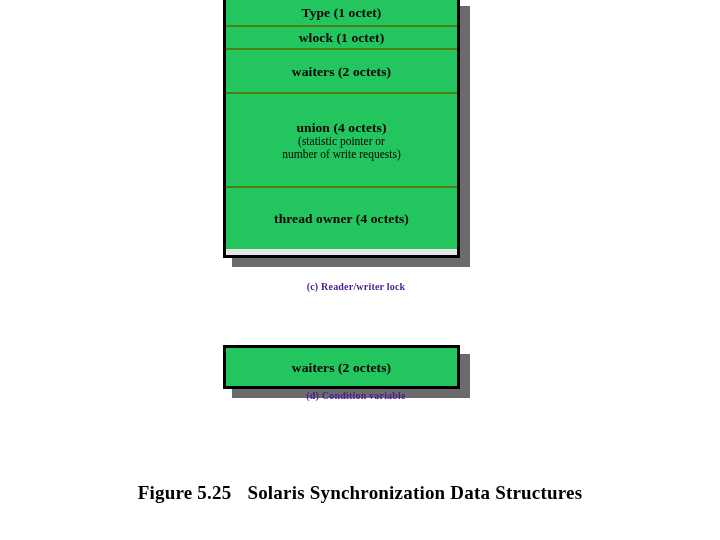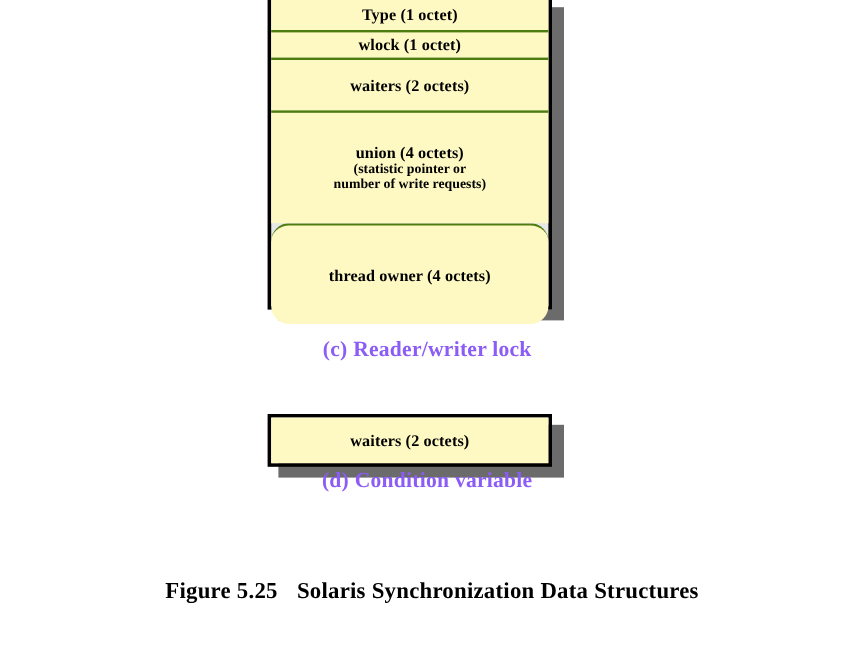--- a/index.html
+++ b/index.html
@@ -40,39 +40,39 @@
     border: 3px solid #000000;
     box-sizing: border-box;
   }
 
   .struct-row {
     box-sizing: border-box;
     display: flex;
     flex-direction: column;
     align-items: center;
     justify-content: center;
-    background: #fef9c3;
+    background: #22c55e;
     text-align: center;
     color: #000000;
   }
 
   .struct-row + .struct-row {
     border-top: 2px solid #4d7c0f;
   }
 
   .row-main {
     font-weight: bold;
     font-size: 13.5px;
     line-height: 15px;
     letter-spacing: 0.1px;
     white-space: nowrap;
   }
 
   .row-sub {
-    font-weight: bold;
+    font-weight: normal;
     font-size: 11.5px;
     line-height: 13px;
     letter-spacing: 0px;
     white-space: nowrap;
   }
 
   
 
   #rwlock-wrap {
     left: 223px;
@@ -90,21 +90,21 @@
     left: 0px;
     top: 0px;
     width: 237px;
     height: 261px;
   }
 
   #rw-row-type    { height: 25px; }
   #rw-row-wlock   { height: 23px; }
   #rw-row-waiters { height: 44px; }
   #rw-row-union   { height: 94px; }
-  #rw-row-thread  { height: 84px; border-radius: 15px; }
+  #rw-row-thread  { height: 63px; }
 
   
 
   #condvar-wrap {
     left: 223px;
     top: 345px;
     width: 247px;
     height: 55px;
   }
   #condvar-shadow {
@@ -123,22 +123,22 @@
 
   
 
   .sub-caption {
     position: absolute;
     width: 712px;
     left: 0;
     text-align: center;
     font-family: "Liberation Serif", serif;
     font-weight: bold;
-    font-size: 18px;
-    color: #8b5cf6;
+    font-size: 10px;
+    color: #4c1d95;
     letter-spacing: 0.2px;
   }
 
   #caption-rwlock  { top: 281px; }
   #caption-condvar { top: 390px; text-align: center; }
 
   
 
   #figure-caption {
     position: absolute;

